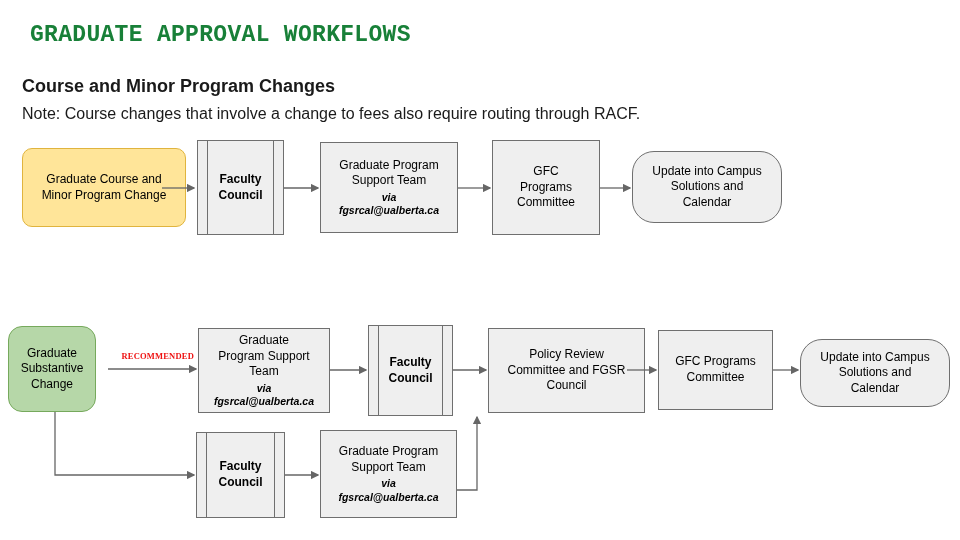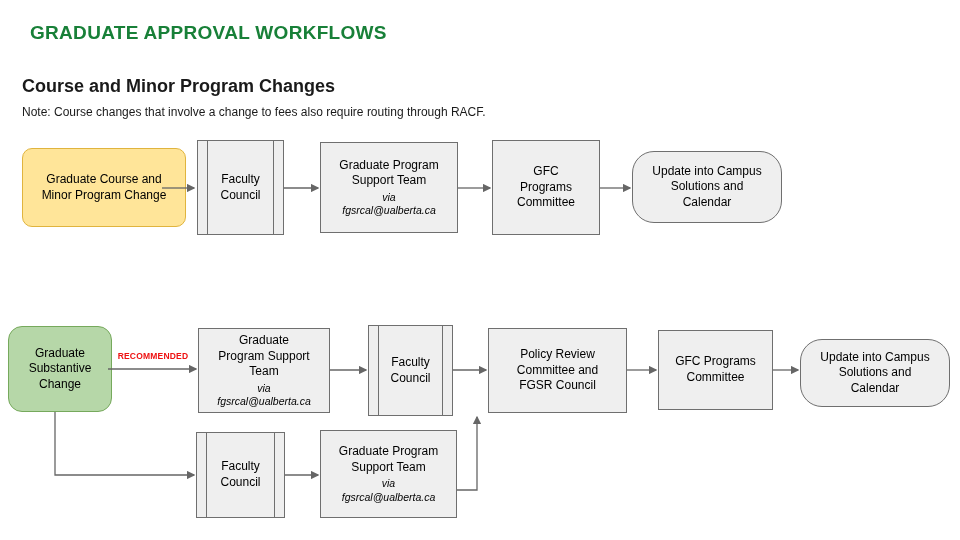--- a/index.html
+++ b/index.html
@@ -8,38 +8,39 @@
   #canvas {
     position: relative;
     width: 960px;
     height: 540px;
     background: #ffffff;
     overflow: hidden;
   }
   .page-title {
     position: absolute;
     left: 30px; top: 22px;
-    font-size: 19px;
+    font-size: 23px;
     font-weight: bold;
     letter-spacing: 0.3px;
     color: var(--title-green, #188038);
+    font-family: Liberation Mono, monospace;
   }
   .section-heading {
     position: absolute;
     font-size: 18px;
     font-weight: bold;
     color: var(--heading-black, #1a1a1a);
     text-align: right;
   }
   #heading1 { left: 22px; top: 76px; }
   #heading2 { left: 22px; top: 278px; }
   .note {
     position: absolute;
     left: 22px; top: 105px;
-    font-size: 12px;
+    font-size: 16px;
     color: var(--heading-black, #1a1a1a);
   }
   .node {
     position: absolute;
     display: flex;
     flex-direction: column;
     align-items: center;
     justify-content: center;
     text-align: center;
     font-size: 12px;
@@ -63,58 +64,61 @@
   }
   .green {
     background: var(--green-fill, #b6d7a8);
     border: 1px solid var(--green-border, #76a95c);
     border-radius: 14px;
   }
   .pp {
     background: var(--box-fill-grey, #efefef);
     border: 1px solid var(--box-border-grey, #6f6f6f);
     padding: 4px 20px;
+    font-weight: bold;
   }
   .pp-line {
     position: absolute;
     top: 0; bottom: 0;
     width: 1px;
     background: var(--box-border-grey, #6f6f6f);
   }
   .pp-line.l { left: 9px; }
   .pp-line.r { right: 9px; }
   .sub {
     display: block;
     font-style: italic;
     font-size: 10.5px;
     margin-top: 2px;
     line-height: 1.25;
+    font-weight: bold;
   }
   .sub .block { display: block; }
   .recommended {
     position: absolute;
     left: 112px; top: 351px;
     width: 82px;
-    text-align: center;
+    text-align: right;
     font-size: 8.5px;
     font-weight: bold;
     letter-spacing: 0.2px;
     color: var(--recommended-red, #ee1111);
+    font-family: Liberation Serif, serif;
   }
   
   #f1-start { left: 22px;  top: 148px; width: 164px; height: 79px; }
   #f1-fc    { left: 197px; top: 140px; width: 87px;  height: 95px; }
   #f1-st    { left: 320px; top: 142px; width: 138px; height: 91px; }
   #f1-gfc   { left: 492px; top: 140px; width: 108px; height: 95px; }
   #f1-upd   { left: 632px; top: 151px; width: 150px; height: 72px; }
   
-  #f2-start { left: 8px;   top: 326px; width: 104px; height: 86px; }
+  #f2-start { left: 8px;   top: 326px; width: 88px; height: 86px; }
   #f2-st    { left: 198px; top: 328px; width: 132px; height: 85px; }
   #f2-fc    { left: 368px; top: 325px; width: 85px;  height: 91px; }
-  #f2-pr    { left: 488px; top: 328px; width: 139px; height: 85px; }
+  #f2-pr    { left: 488px; top: 328px; width: 157px; height: 85px; }
   #f2-gfc   { left: 658px; top: 330px; width: 115px; height: 80px; }
   #f2-upd   { left: 800px; top: 339px; width: 150px; height: 68px; }
   #f2-fc2   { left: 196px; top: 432px; width: 89px;  height: 86px; }
   #f2-st2   { left: 320px; top: 430px; width: 137px; height: 88px; }
   
   svg.connectors {
     position: absolute;
     left: 0; top: 0;
     width: 960px; height: 540px;
     pointer-events: none;

